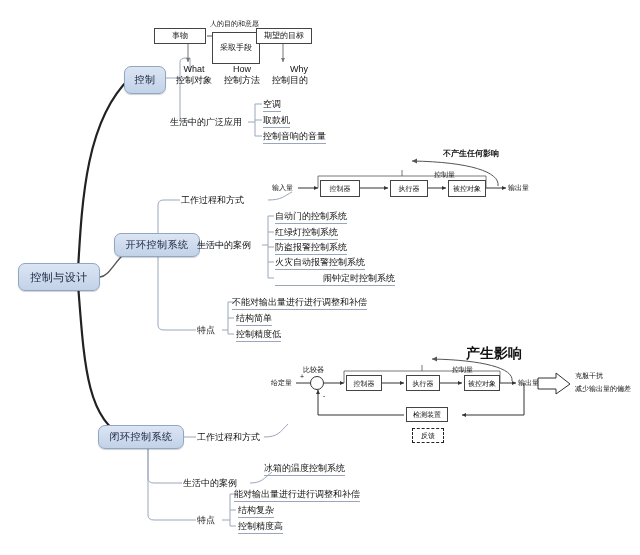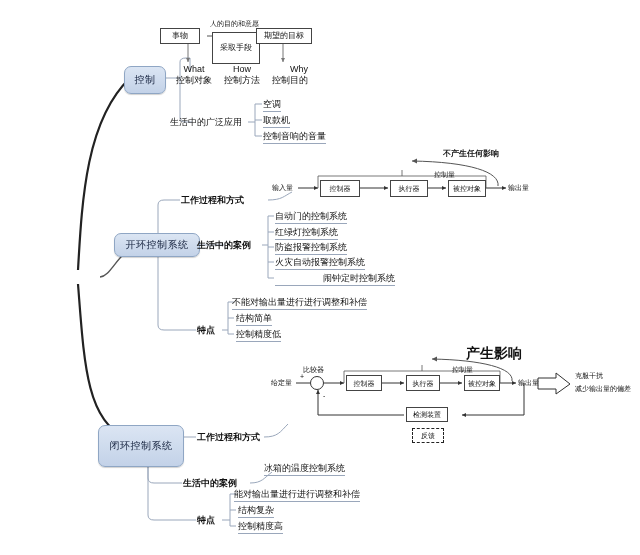--- a/index.html
+++ b/index.html
@@ -33,21 +33,21 @@
   .chip.root{font-size:11px;}
 
   
   .lbl{
     position:absolute;
     font-size:9px;
     line-height:11px;
     white-space:nowrap;
     color:#111;
   }
-  .lbl.b{font-weight:bold;text-align:center;}
+  .lbl.b{font-weight:normal;text-align:center;}
   .lbl.ul{border-bottom:1px solid #9aa7bb;padding-bottom:1px;}
 
   
   .bx{
     position:absolute;
     box-sizing:border-box;
     border:1px solid #444;
     background:#fff;
     font-size:7px;
     line-height:1;
@@ -178,24 +178,25 @@
     <path d="M432,359 l5,-2.4 l0,4.8 z" fill="#555"></path>
 
     <path d="M524,383 L524,415 L462,415" stroke="#333" stroke-width="1" fill="none"></path>
     <path d="M462,415 l4,-2 l0,4 z" fill="#333"></path>
     <path d="M404,415 L318,415 L318,390" stroke="#333" stroke-width="1" fill="none"></path>
     <path d="M318,390 l-2,4 l4,0 z" fill="#333"></path>
 
     <path d="M538,378 L556,378 L556,373 L570,384 L556,394 L556,389 L538,389 Z" fill="none" stroke="#333" stroke-width="1"></path>
   </svg>
 
+  <div class="chip root" style="left:18px;top:263px;width:82px;height:28px;">控制与设计</div>
 
   <div class="chip" style="left:124px;top:66px;width:42px;height:28px;">控制</div>
 
-  <div class="bx" style="left:160px;top:28px;width:40px;height:16px;font-size:8px;">事物</div>
+  <div class="bx" style="left:154px;top:28px;width:52px;height:16px;font-size:8px;">事物</div>
   <div class="bx" style="left:212px;top:32px;width:48px;height:32px;font-size:8px;">采取手段</div>
   <div class="bx" style="left:256px;top:28px;width:56px;height:16px;font-size:8px;text-align:center;">期望的目标</div>
   <div class="dlbl" style="left:210px;top:20px;">人的目的和意愿</div>
 
   <div class="lbl" style="left:176px;top:64px;text-align:center;">
     <div>What</div>
     <div>控制对象</div>
   </div>
   <div class="lbl" style="left:224px;top:64px;text-align:center;">
     <div>How</div>
@@ -228,21 +229,21 @@
   <div class="lbl ul" style="left:236px;top:329px;">控制精度低</div>
 
   <div class="dlbl" style="left:272px;top:184px;">输入量</div>
   <div class="bx" style="left:320px;top:180px;width:40px;height:17px;">控制器</div>
   <div class="bx" style="left:390px;top:180px;width:38px;height:17px;">执行器</div>
   <div class="bx" style="left:448px;top:180px;width:38px;height:17px;">被控对象</div>
   <div class="dlbl" style="left:434px;top:171px;">控制量</div>
   <div class="dlbl" style="left:508px;top:184px;">输出量</div>
   <div class="dlbl b" style="left:443px;top:150px;font-size:8px;">不产生任何影响</div>
 
-  <div class="chip" style="left:98px;top:425px;width:86px;height:42px;">闭环控制系统</div>
+  <div class="chip" style="left:98px;top:425px;width:86px;height:24px;">闭环控制系统</div>
 
   <div class="lbl b" style="left:197px;top:432px;">工作过程和方式</div>
   <div class="lbl b" style="left:183px;top:478px;">生活中的案例</div>
   <div class="lbl b" style="left:197px;top:515px;">特点</div>
 
   <div class="lbl ul" style="left:264px;top:463px;">冰箱的温度控制系统</div>
 
   <div class="lbl ul" style="left:234px;top:489px;">能对输出量进行进行调整和补偿</div>
   <div class="lbl ul" style="left:238px;top:505px;">结构复杂</div>
   <div class="lbl ul" style="left:238px;top:521px;">控制精度高</div>

